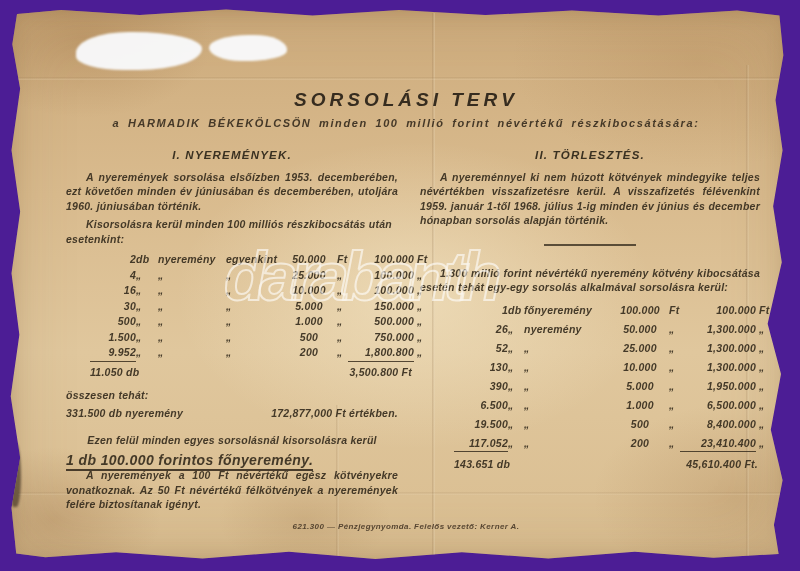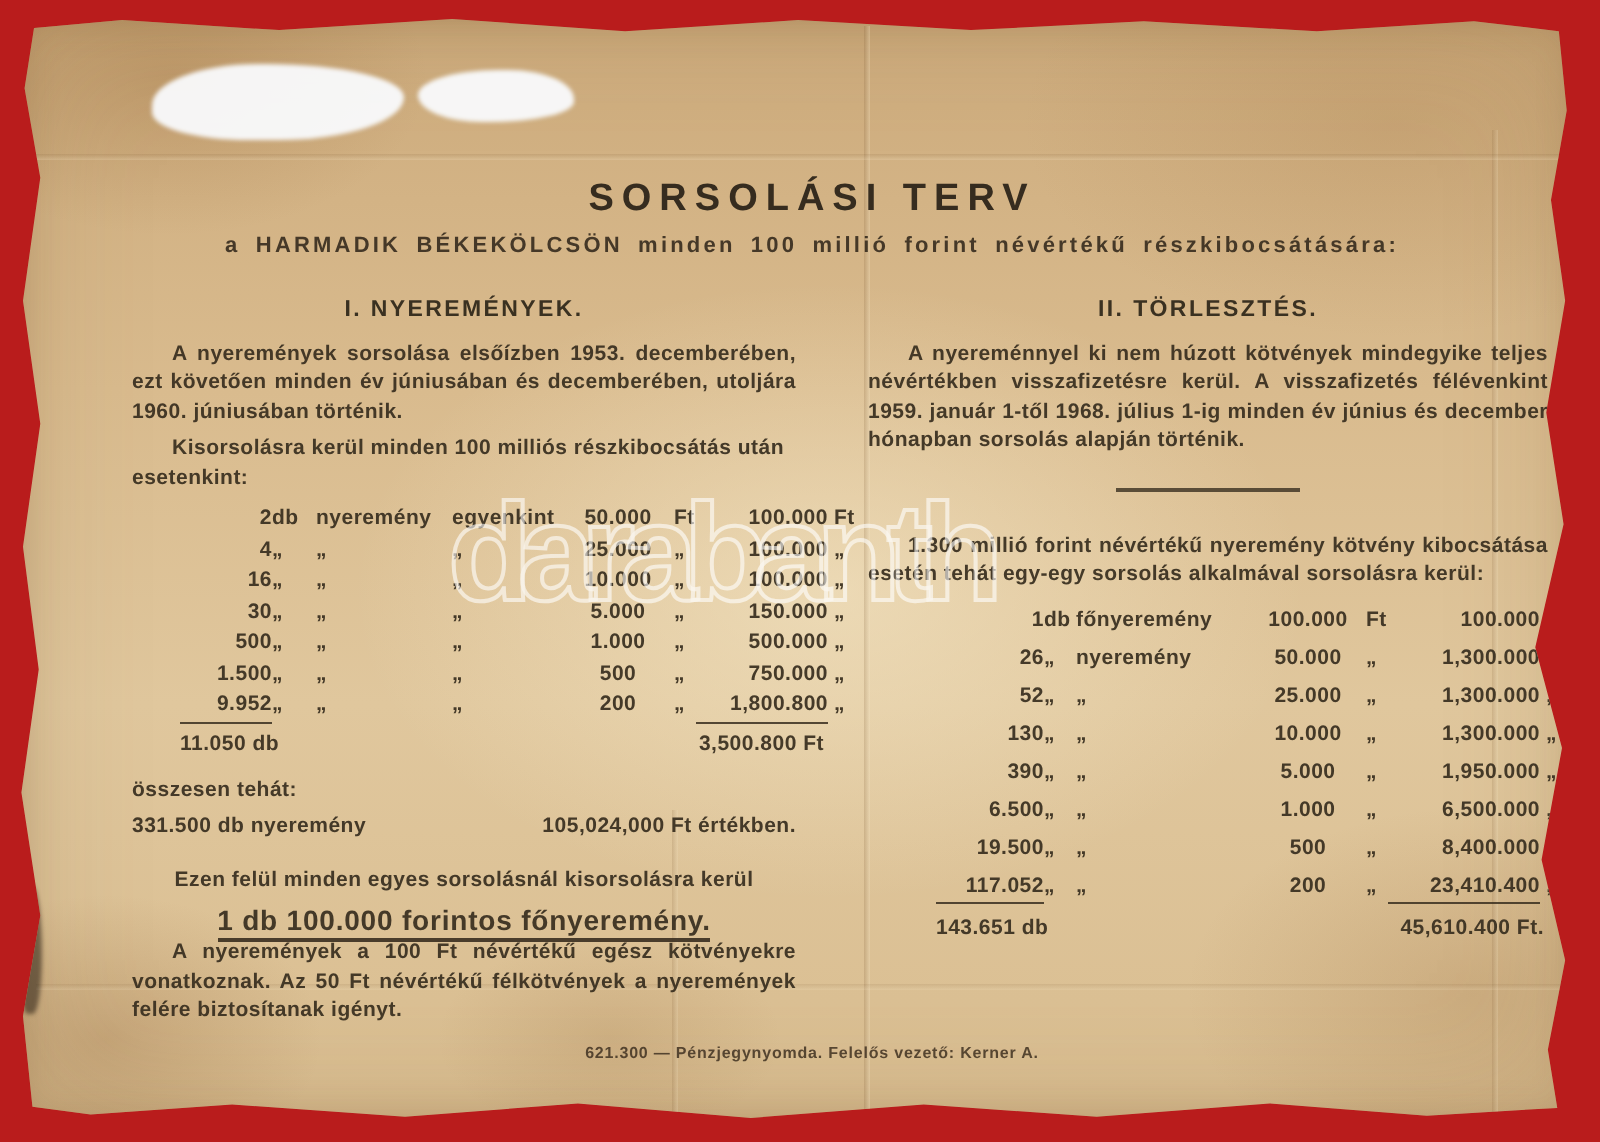--- a/index.html
+++ b/index.html
@@ -1,17 +1,17 @@
 <!DOCTYPE html>
 <html><head>
 <meta charset="utf-8">
 <style>
   html,body{margin:0;padding:0;}
   body{background:#e9e6df;font-family:"Liberation Sans","DejaVu Sans",sans-serif;}
-  .stage{position:relative;width:800px;height:571px;background:#b91c1c;overflow:hidden;}
+  .stage{position:relative;width:800px;height:571px;background:#4c1d95;overflow:hidden;font-style:italic;}
 
   
   .paper{
     position:absolute;left:6px;top:5px;width:786px;height:559px;
     background:
       radial-gradient(ellipse 340px 220px at 52% 52%, rgba(248,236,205,.55), transparent 70%),
       radial-gradient(ellipse 180px 110px at 10% 6%, rgba(150,104,56,.28), transparent 72%),
       radial-gradient(ellipse 260px 150px at 88% 10%, rgba(158,112,62,.20), transparent 72%),
       radial-gradient(ellipse 200px 130px at 93% 88%, rgba(148,102,54,.22), transparent 72%),
       radial-gradient(ellipse 150px 100px at 6% 92%, rgba(138,92,48,.26), transparent 72%),
@@ -48,21 +48,21 @@
 
   
   .ink{color:rgba(56,46,31,.93);font-weight:700;}
   .doc-header{position:absolute;left:0;top:84px;width:800px;text-align:center;}
   .title{margin:0;font-size:19px;letter-spacing:4px;color:rgba(45,37,25,.95);font-weight:700;}
   .subtitle{margin-top:6px;font-size:11px;letter-spacing:1.6px;word-spacing:3px;
     color:rgba(56,46,31,.92);font-weight:700;}
 
   .col{position:absolute;top:143px;font-size:10.5px;line-height:14.5px;letter-spacing:.25px;}
   .col.left{left:60px;width:332px;}
-  .col.right{left:428px;width:340px;}
+  .col.right{left:414px;width:340px;}
   .col h2{margin:0 0 7px 0;font-size:11.5px;text-align:center;letter-spacing:1.2px;
     color:rgba(50,41,27,.95);font-weight:700;}
   .col p{margin:0 0 4px 0;}
   .ind{text-indent:20px;}
   .just{text-align:justify;}
 
   .table{margin-top:6px;}
   .t-left{margin-left:24px;width:322px;}
   .t-right{margin-left:34px;width:290px;margin-top:8px;}
   .row{display:grid;align-items:baseline;}
@@ -76,21 +76,21 @@
   .c-total{text-align:right;}
   .rule{border-bottom:1.5px solid rgba(56,46,31,.85);padding-bottom:1px;}
 
   .t-total{display:flex;justify-content:space-between;margin-top:3px;}
   .t-left-total{margin-left:24px;width:322px;}
   .t-right-total{margin-left:34px;width:304px;margin-top:5px;}
 
   .sum-label{margin-top:9px;}
   .sum-row{display:flex;justify-content:space-between;margin-top:3px;}
   .bonus-intro{margin-top:13px;text-align:center;}
-  .bonus-wrap{text-align:center;margin-top:5px;}
+  .bonus-wrap{margin-top:5px;}
   .bonus-line{font-size:14px;letter-spacing:.4px;border-bottom:2px solid rgba(56,46,31,.9);
     padding-bottom:1px;}
   .after-bonus{margin-top:15px;}
   .divider{width:92px;margin:16px auto 0 auto;border-top:2px solid rgba(56,46,31,.8);}
   .p2{margin-top:20px !important;}
 
   .watermark{position:absolute;left:218px;top:232px;font-size:69px;font-weight:700;
     letter-spacing:-7px;color:transparent;-webkit-text-stroke:2px rgba(255,255,255,.75);
     text-stroke:2px rgba(255,255,255,.75);opacity:.8;pointer-events:none;}
 
@@ -192,21 +192,21 @@
             <span class="cell c-mark">„</span>
           </div>
         </div>
       <div class="t-total t-left-total">
         <span>11.050 db</span>
         <span>3,500.800 Ft</span>
       </div>
       <div class="sum-label">összesen tehát:</div>
       <div class="sum-row">
         <span>331.500 db nyeremény</span>
-        <span>105,024,000 Ft értékben.</span>
+        <span>172,877,000 Ft értékben.</span>
       </div>
       <div class="bonus-intro">Ezen felül minden egyes sorsolásnál kisorsolásra kerül</div>
       <div class="bonus-wrap">
         <span class="bonus-line">1 db 100.000 forintos főnyeremény.</span>
       </div>
       <p class="ind just after-bonus">A nyeremények a 100 Ft névértékű egész kötvényekre vonatkoznak. Az 50 Ft névértékű félkötvények a nyeremények felére biztosítanak igényt.</p>
     </section>
 
     <section class="col right ink">
       <h2>II. TÖRLESZTÉS.</h2>

